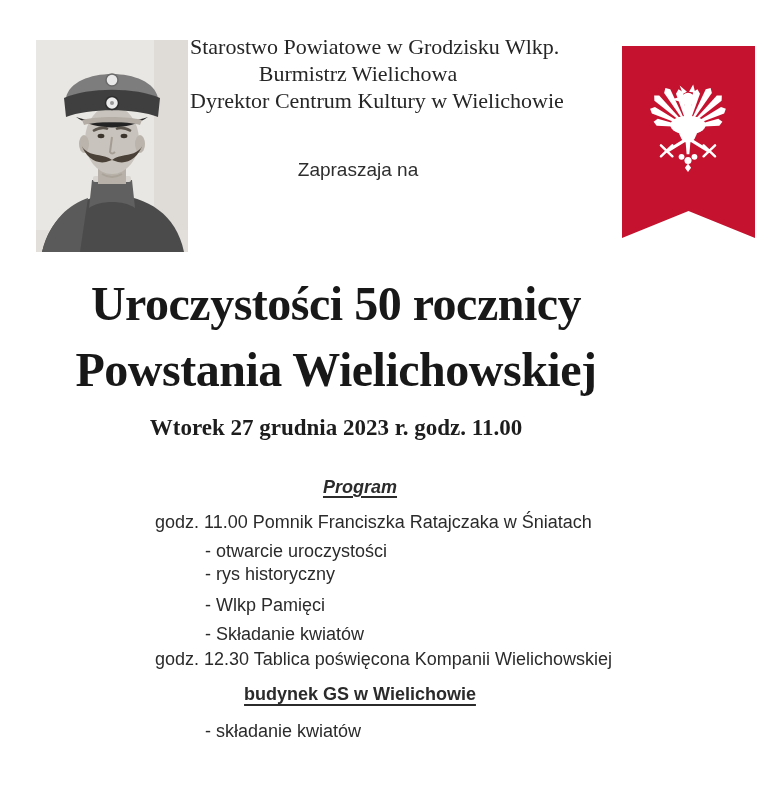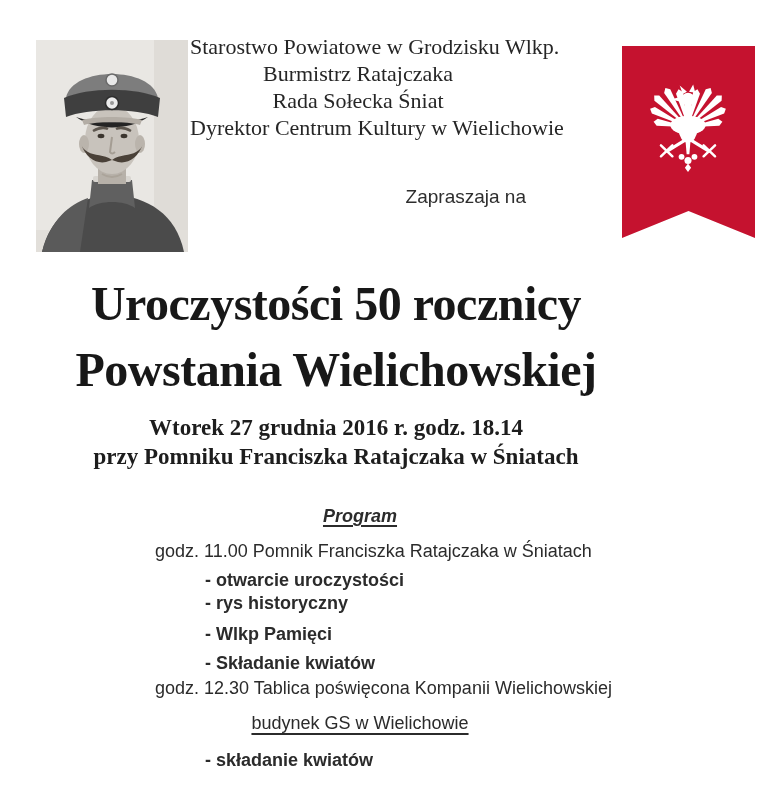--- a/index.html
+++ b/index.html
@@ -27,21 +27,20 @@
   }
   .org-line {
     font: 400 22px/27px "Liberation Serif", serif;
     color: #262626;
     white-space: nowrap;
   }
   .invite-line {
     margin-top: 44px;
     font: 400 19px/24px "Liberation Sans", sans-serif;
     color: #2e2e2e;
-    text-align: right;
   }
 
   .banner {
     position: absolute; left: 622px; top: 46px;
     width: 133px; height: 192px;
     background: #C5122F;
     clip-path: polygon(0 0, 100% 0, 100% 100%, 50% 86%, 0 100%);
   }
   .eagle {
     position: absolute; left: 14px; top: 24px;
@@ -85,22 +84,23 @@
   .time-heading {
     text-underline-offset: 4px;
     text-decoration-thickness: 1.5px;
   }
   .center-heading {
     text-align: center;
     margin-right: 60px;
     text-decoration: underline;
     text-underline-offset: 4px;
     text-decoration-thickness: 1.5px;
-  }
-  .item { padding-left: 50px; font-weight: bold; }
+    font-weight: bold;
+  }
+  .item { padding-left: 50px; }
   .mt2  { margin-top: 2px; }
   .mt6  { margin-top: 6px; }
   .mt8  { margin-top: 8px; }
   .mt12 { margin-top: 12px; }
   .mt14 { margin-top: 14px; }
 </style>
 </head>
 <body>
 
 <div class="page">
@@ -142,22 +142,21 @@
         <path d="M76 97 L74 112 Q76 115 79 112" stroke="#a49d93" stroke-width="2" fill="none"></path>
 
         <path d="M76 120 C68 114 58 116 52 112 C48 110 46 107 45 104 C50 118 60 124 70 122 C72 121 74 121 76 120 C78 121 80 121 82 122 C92 124 102 118 107 104 C106 107 104 110 100 112 C94 116 84 114 76 120 Z" fill="#4a4138"></path>
 
         <path d="M66 134 Q76 140 86 134" stroke="#aba49a" stroke-width="2" fill="none"></path>
       </svg>
     </div>
 
     <div class="org-block">
       <div class="org-line">Starostwo Powiatowe w Grodzisku Wlkp.</div>
-      <div class="org-line">Burmistrz Ratajczaka</div>
-      <div class="org-line">Rada Sołecka Śniat</div>
+      <div class="org-line">Burmistrz Wielichowa</div>
       <div class="org-line">Dyrektor Centrum Kultury w Wielichowie</div>
       <div class="invite-line">Zapraszaja na</div>
     </div>
 
     <div class="banner">
       <svg class="eagle" viewBox="0 0 100 100">
         <g fill="#ffffff">
           <g transform="translate(50,54)">
 
             <path transform="rotate(-171)" d="M0 0 L30 -3.4 L33.5 0 L30 3.4 Z"></path>
@@ -201,22 +200,21 @@
     </div>
   </div>
 
   <div class="main">
     <h1 class="title">
       <span>Uroczystości 50 rocznicy</span>
       <span>Powstania Wielichowskiej</span>
     </h1>
 
     <div class="date-block">
-      <div>Wtorek 27 grudnia 2016 r. godz. 18.14</div>
-      <div>przy Pomniku Franciszka Ratajczaka w Śniatach</div>
+      <div>Wtorek 27 grudnia 2023 r. godz. 11.00</div>
     </div>
 
     <div class="program">
       <div class="prog-heading">Program</div>
       <div class="time-heading">godz. 11.00 Pomnik Franciszka Ratajczaka w Śniatach</div>
       <div class="item mt6">- otwarcie uroczystości</div>
       <div class="item">- rys historyczny</div>
       <div class="item mt8">- Wlkp Pamięci</div>
       <div class="item mt6">- Składanie kwiatów</div>
       <div class="time-heading mt2">godz. 12.30 Tablica poświęcona Kompanii Wielichowskiej</div>

